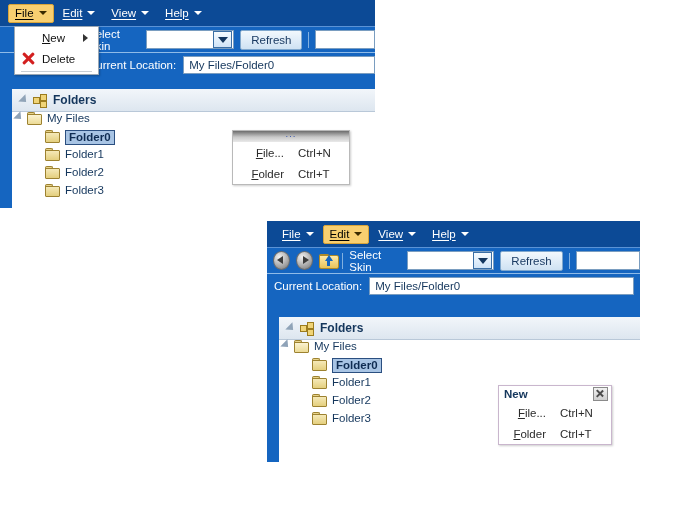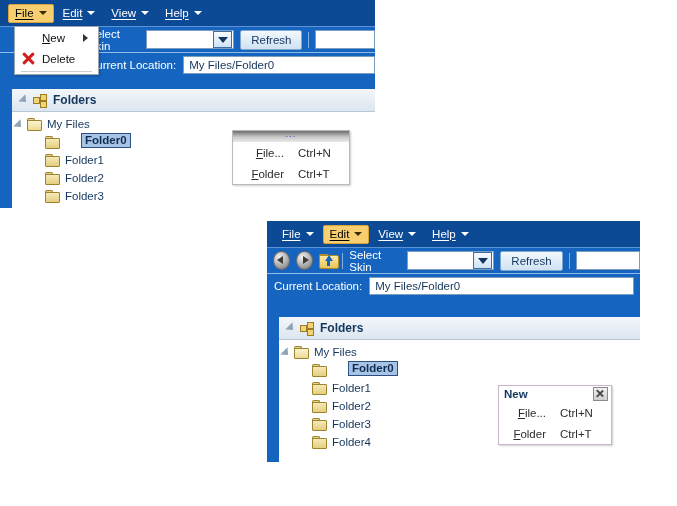--- a/index.html
+++ b/index.html
@@ -55,29 +55,29 @@
 
   
   .panelhdr{height:22px;background:linear-gradient(#f2f6fa,#dde6ef);border-bottom:1px solid #b9c8d8;
             display:flex;align-items:center;gap:6px;padding-left:9px;}
   .disc{width:0;height:0;border-left:6px solid #90a4b8;border-top:5px solid transparent;border-bottom:5px solid transparent;
         transform:rotate(45deg);}
   .treeicon{width:14px;height:13px;position:relative;}
   .treeicon .n{position:absolute;width:5px;height:5px;background:#f0d477;border:1px solid #9c7c1e;}
   .panelttl{font-size:12px;font-weight:bold;color:#14365c;}
   .treearea{background:#ffffff;}
-  .trow{display:flex;align-items:flex-end;height:18px;gap:5px;}
+  .trow{display:flex;align-items:flex-start;height:18px;gap:5px;}
   .tri{width:0;height:0;border-left:6px solid #8fa3b8;border-top:5px solid transparent;border-bottom:5px solid transparent;
        transform:rotate(45deg);margin-left:4px;}
   .folder{width:15px;height:12px;position:relative;flex:none;}
   .folder .tab{position:absolute;left:0;top:0;width:6px;height:3px;background:#e9d48b;border:1px solid #9d8230;border-bottom:none;border-radius:2px 2px 0 0;}
   .folder .bd{position:absolute;left:0;top:2px;width:13px;height:9px;background:linear-gradient(#f5e9b8,#e4cf7e);border:1px solid #9d8230;border-radius:1px;}
   .folder.open .bd{background:linear-gradient(#fbf3d2,#ecdb96);}
   .tlabel{color:#14365c;font-size:11.5px;}
-  .tlabel.sel{background:#a8c4e4;border:1px solid #2b4f80;font-weight:bold;color:#0f2c52;padding:0 3px;line-height:13px;margin-left:16px;}
+  .tlabel.sel{background:#a8c4e4;border:1px solid #2b4f80;font-weight:bold;color:#0f2c52;padding:0 3px;line-height:13px;}
 
   
   .dropdown{position:absolute;background:#ffffff;border:1px solid #9aa7b4;box-shadow:1px 1px 2px rgba(0,0,0,.25);}
   .ddrow{display:flex;align-items:center;height:21px;padding:0 10px 0 6px;gap:6px;font-size:11.5px;color:#111;}
   .ddrow .ico{width:15px;height:15px;flex:none;position:relative;}
   .ddrow .txt{flex:1;white-space:nowrap;}
   .ddrow .txt u{text-decoration:underline;}
   .ddrow .sub{width:0;height:0;border-left:5px solid #333;border-top:4px solid transparent;border-bottom:4px solid transparent;}
   .ddsep{height:1px;background:#c8ced4;margin:2px 6px;}
   .xicon:before,.xicon:after{content:"";position:absolute;left:6px;top:0;width:3px;height:15px;background:#d31f1f;border-radius:1px;}
@@ -320,28 +320,20 @@
             <span class="tlabel">Folder2</span>
           </div>
           <div class="trow" style="padding-left: 18px;">
             <span style="width: 6px; margin-left: 4px; flex: 0 0 auto;"></span>
             <span class="folder">
               <i class="tab"></i>
               <i class="bd"></i>
             </span>
             <span class="tlabel">Folder3</span>
           </div>
-          <div class="trow" style="padding-left: 18px;">
-            <span style="width: 6px; margin-left: 4px; flex: 0 0 auto;"></span>
-            <span class="folder">
-              <i class="tab"></i>
-              <i class="bd"></i>
-            </span>
-            <span class="tlabel">Folder4</span>
-          </div>
         </div>
     </div>
   </div>
 
   <div class="palette" style="left:231px;top:164px;width:112px;">
     <div class="ttlbar">
       <span class="ttl">New</span>
       <span class="closebtn"></span>
     </div>
     <div class="prow">

